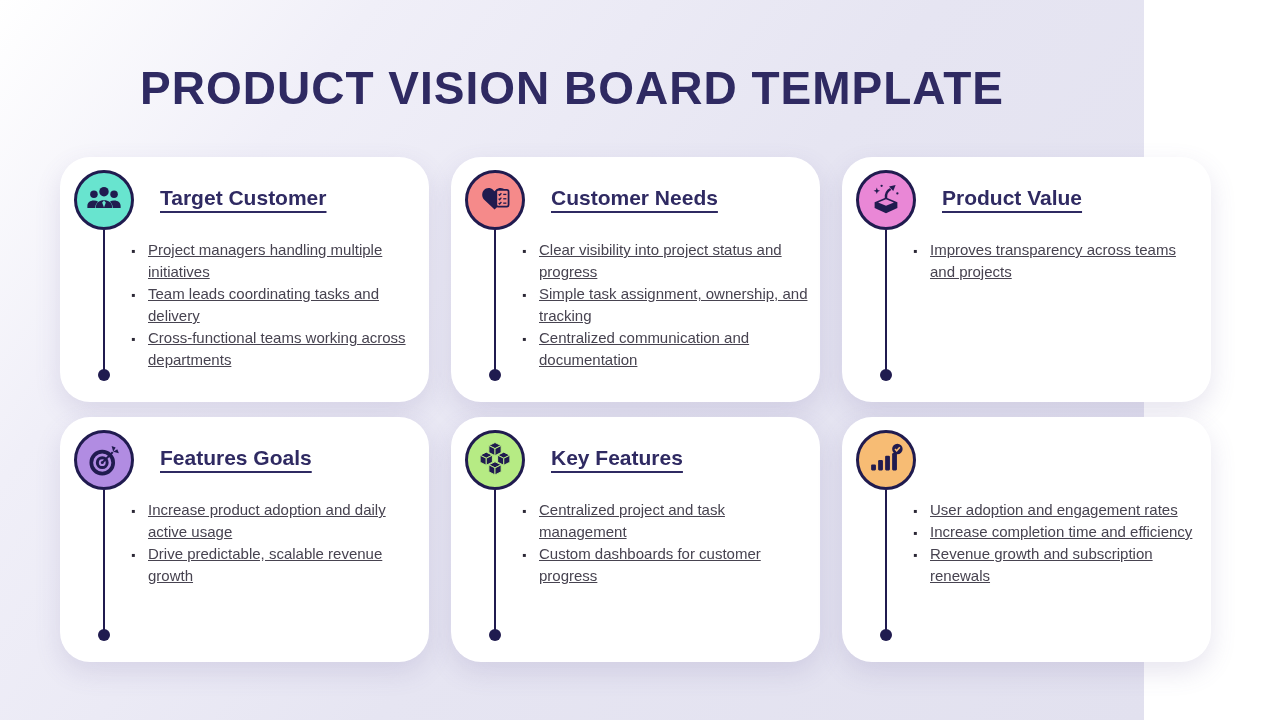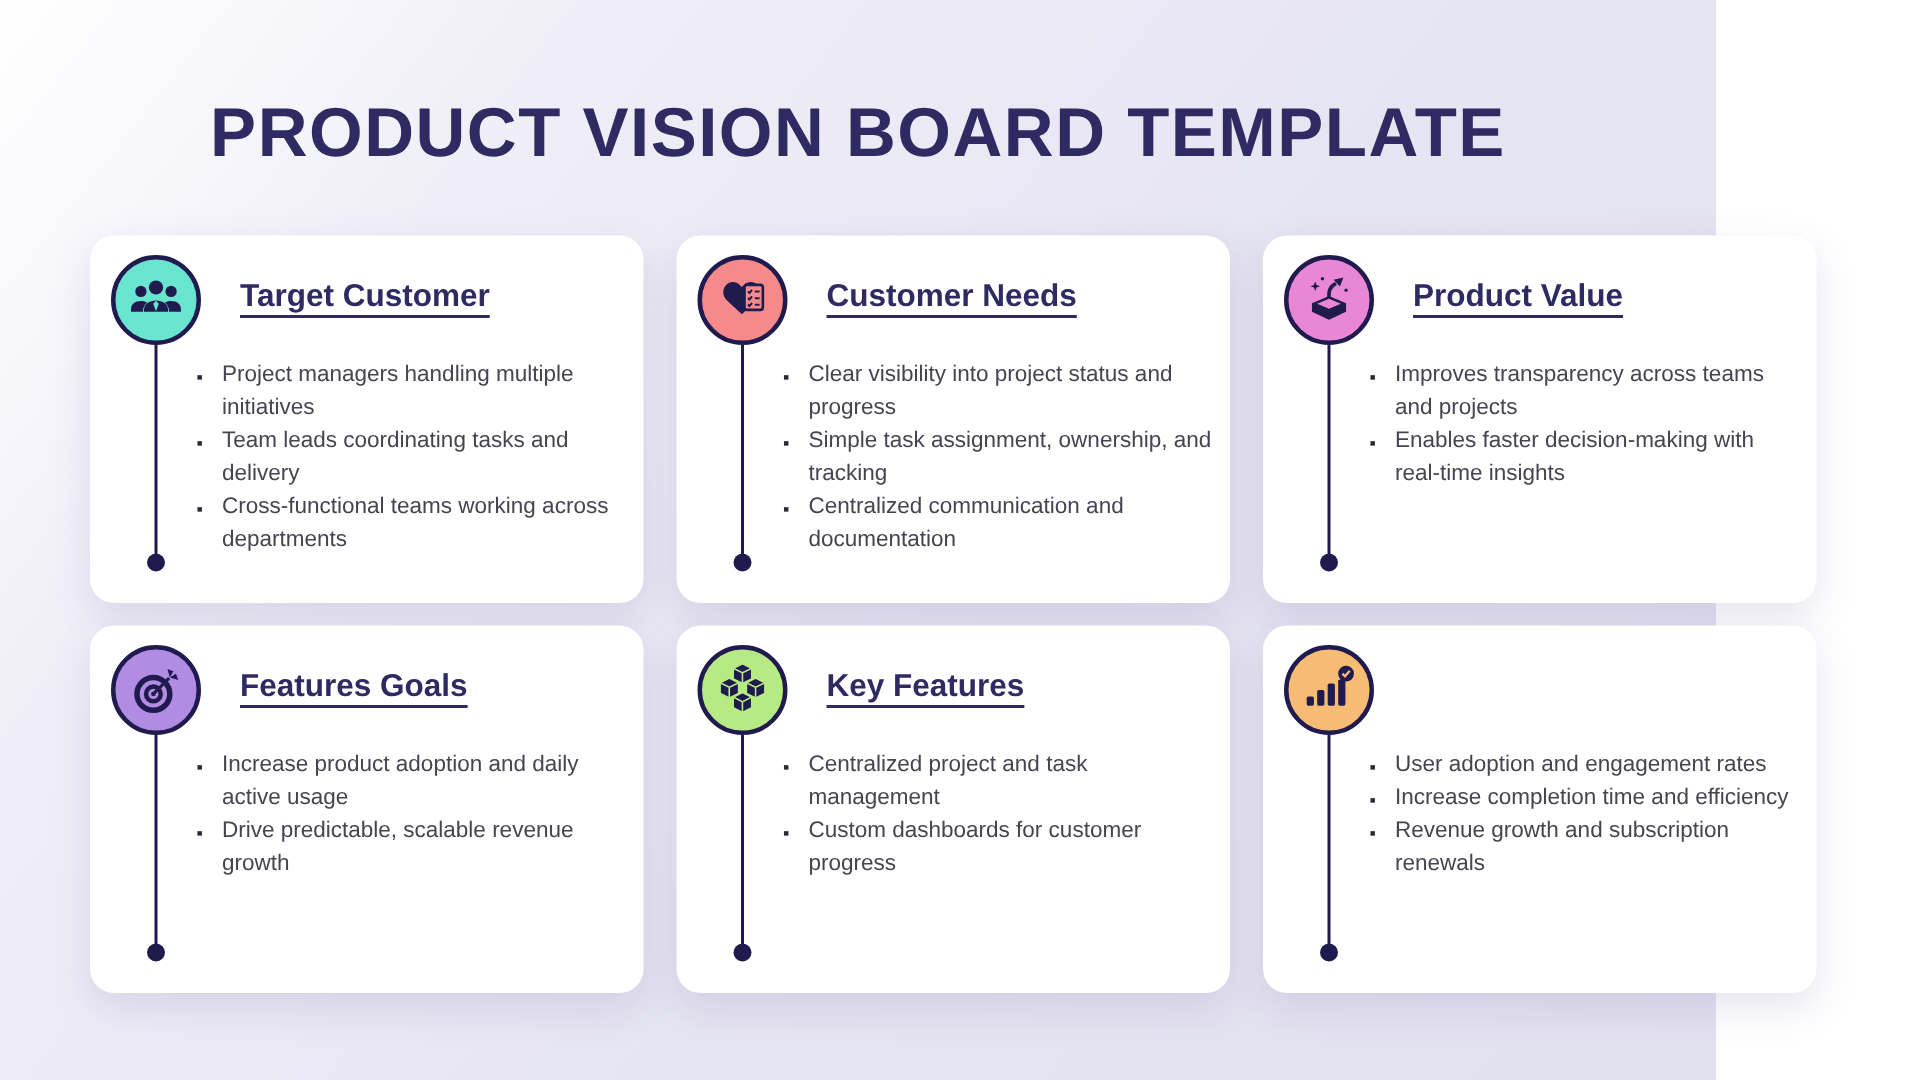--- a/index.html
+++ b/index.html
@@ -33,21 +33,21 @@
     width: 1151px;
     display: grid;
     grid-template-columns: repeat(3, 369px);
     column-gap: 22px;
     row-gap: 15px;
   }
   .card {
     position: relative;
     height: 245px;
     background: #ffffff;
-    border-radius: 16px;
+    border-radius: 30px;
     box-shadow: 0 10px 26px rgba(104, 95, 158, 0.16);
   }
   .icon-circle {
     position: absolute;
     left: 14px;
     top: 13px;
     width: 60px;
     height: 60px;
     border: 3px solid #201b4f;
     border-radius: 50%;
@@ -90,20 +90,21 @@
     top: 82px;
     right: 12px;
     list-style: none;
   }
   .bullets li {
     position: relative;
     padding-left: 17px;
     font-size: 15px;
     line-height: 22px;
     color: #474350;
+    text-decoration: underline;
   }
   .bullets li::before {
     content: "▪";
     position: absolute;
     left: 0;
     top: 1px;
     font-size: 12px;
     color: #2b2735;
   }
 </style>
@@ -177,21 +178,20 @@
           </g>
           <path d="M15 26.8 24 23l9 3.8L24 30.6z" fill="#e987d6"></path>
           <path d="M24 21.8c-.6-4.8 1.3-8.3 5.3-10.4" fill="none" stroke="#201b4f" stroke-width="2.8"></path>
         </svg>
       </div>
       <div class="stem"></div>
       <div class="stem-dot"></div>
       <h2 class="card-title">Product Value</h2>
       <ul class="bullets">
         <li>Improves transparency across teams and projects</li>
-        <li>Enables faster decision-making with real-time insights</li>
       </ul>
     </section>
 
     <section class="card">
       <div class="icon-circle" style="background-color: rgb(177, 140, 226);">
         <svg width="42" height="42" viewBox="0 0 48 48">
           <circle cx="22" cy="27" r="12.5" fill="none" stroke="#201b4f" stroke-width="4.2"></circle>
           <circle cx="22" cy="27" r="5.6" fill="none" stroke="#201b4f" stroke-width="3.4"></circle>
           <circle cx="22" cy="27" r="1.7" fill="#201b4f"></circle>
           <line x1="22" y1="27" x2="34" y2="15" stroke="#201b4f" stroke-width="2.4"></line>

